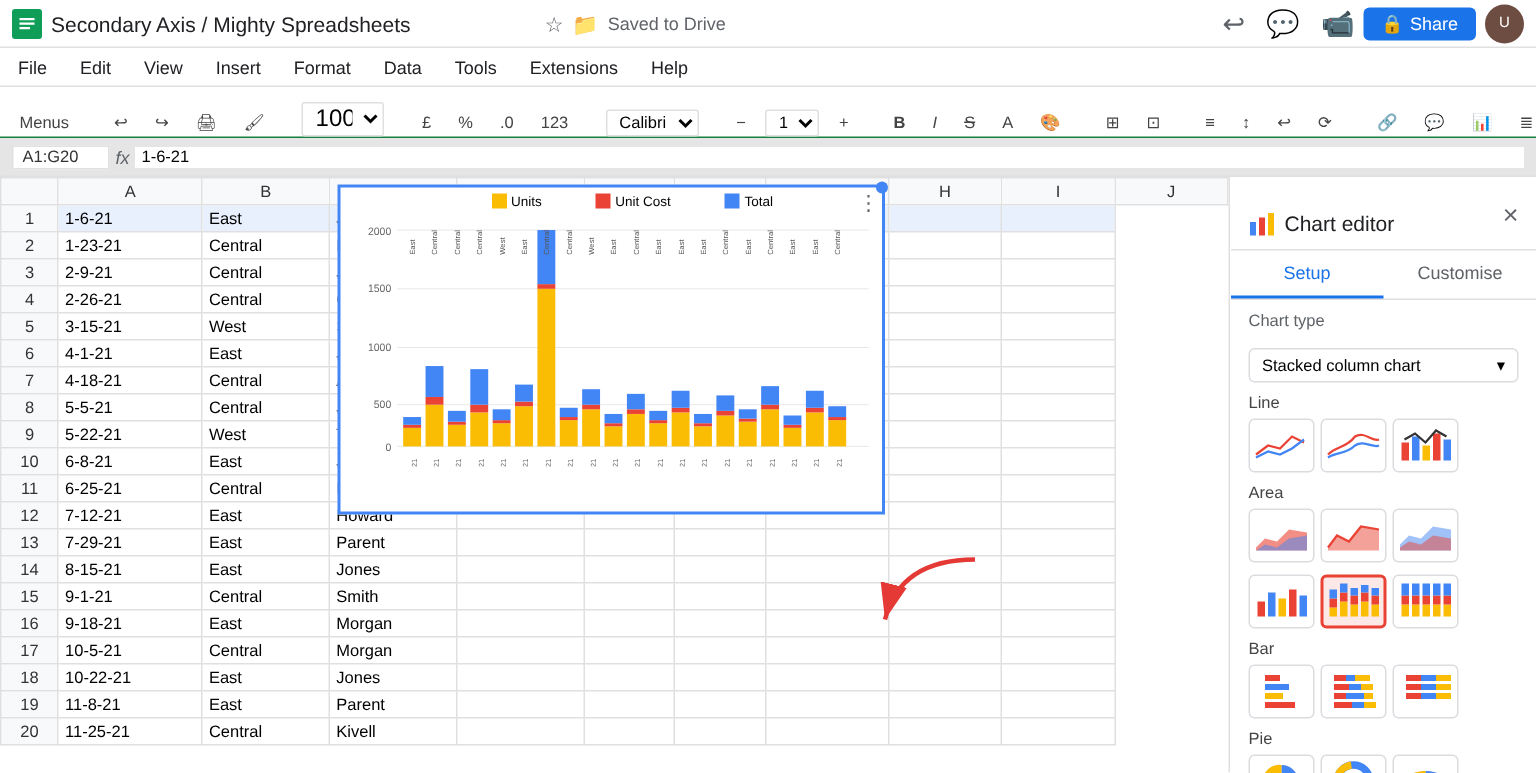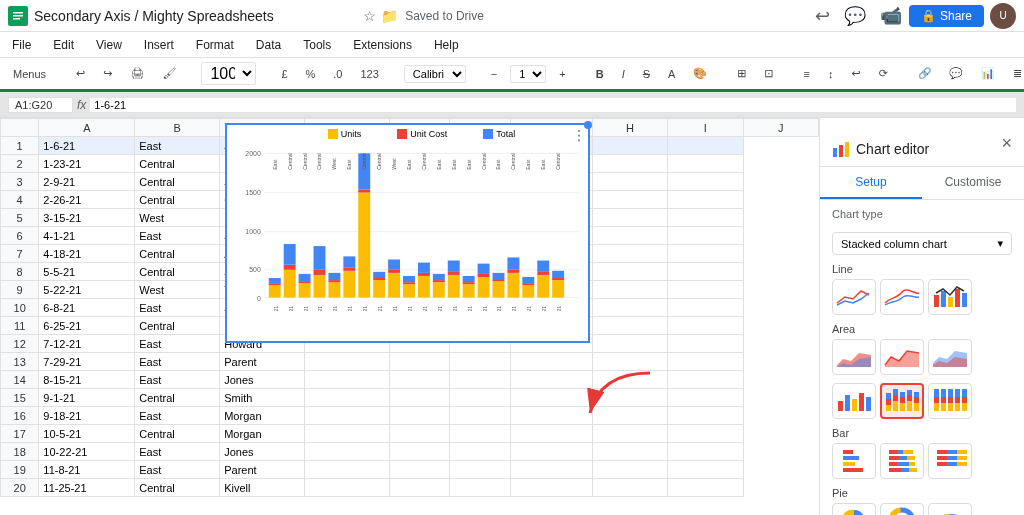--- a/index.html
+++ b/index.html
@@ -10,21 +10,21 @@
     .app-icon { width: 20px; height: 20px; background: #0f9d58; border-radius: 2px; display: flex; align-items: center; justify-content: center; color: #fff; font-size: 10px; font-weight: bold; }
     .file-title { font-size: 14px; color: #202124; font-weight: 500; flex: 1; }
     .share-btn { background: #1a73e8; color: #fff; border: none; border-radius: 4px; padding: 4px 12px; font-size: 12px; cursor: pointer; display: flex; align-items: center; gap: 4px; }
     .avatar { width: 26px; height: 26px; border-radius: 50%; background: #6d4c41; display: flex; align-items: center; justify-content: center; color: #fff; font-size: 10px; overflow: hidden; }
 
     
     .menu-bar { display: flex; align-items: center; height: 26px; padding: 0 8px; background: #fff; gap: 14px; font-size: 12px; color: #202124; border-bottom: 1px solid #e0e0e0; }
     .menu-item { cursor: pointer; padding: 2px 4px; }
 
     
-    .toolbar { display: flex; align-items: center; height: 34px; padding: 0 8px; background: #fff; border-bottom: 3px solid #15803d; gap: 8px; }
+    .toolbar { display: flex; align-items: flex-end; height: 34px; padding: 0 8px; background: #fff; border-bottom: 1px solid #15803d; gap: 8px; }
     .toolbar-btn { border: none; background: none; cursor: pointer; padding: 3px 5px; border-radius: 2px; font-size: 11px; color: #444; }
     .toolbar-sep { width: 1px; height: 20px; background: #e0e0e0; margin: 0 2px; }
     .font-select { border: 1px solid #e0e0e0; border-radius: 2px; padding: 1px 4px; font-size: 11px; background: #fff; }
     .zoom-select { border: 1px solid #e0e0e0; border-radius: 2px; padding: 1px 4px; font-size: 16px; background: #fff; width: 55px; }
 
     
     .formula-bar { display: flex; align-items: center; height: 26px; padding: 0 8px; background: #e5e5e5; border-bottom: 1px solid #e0e0e0; gap: 4px; font-size: 11px; }
     .cell-ref { border: 1px solid #e0e0e0; padding: 1px 6px; width: 65px; font-size: 11px; color: #333; }
     .formula-input { flex: 1; border: 1px solid transparent; padding: 1px 4px; font-size: 11px; }
     .fx-label { color: #5f6368; font-style: italic; font-size: 12px; }

